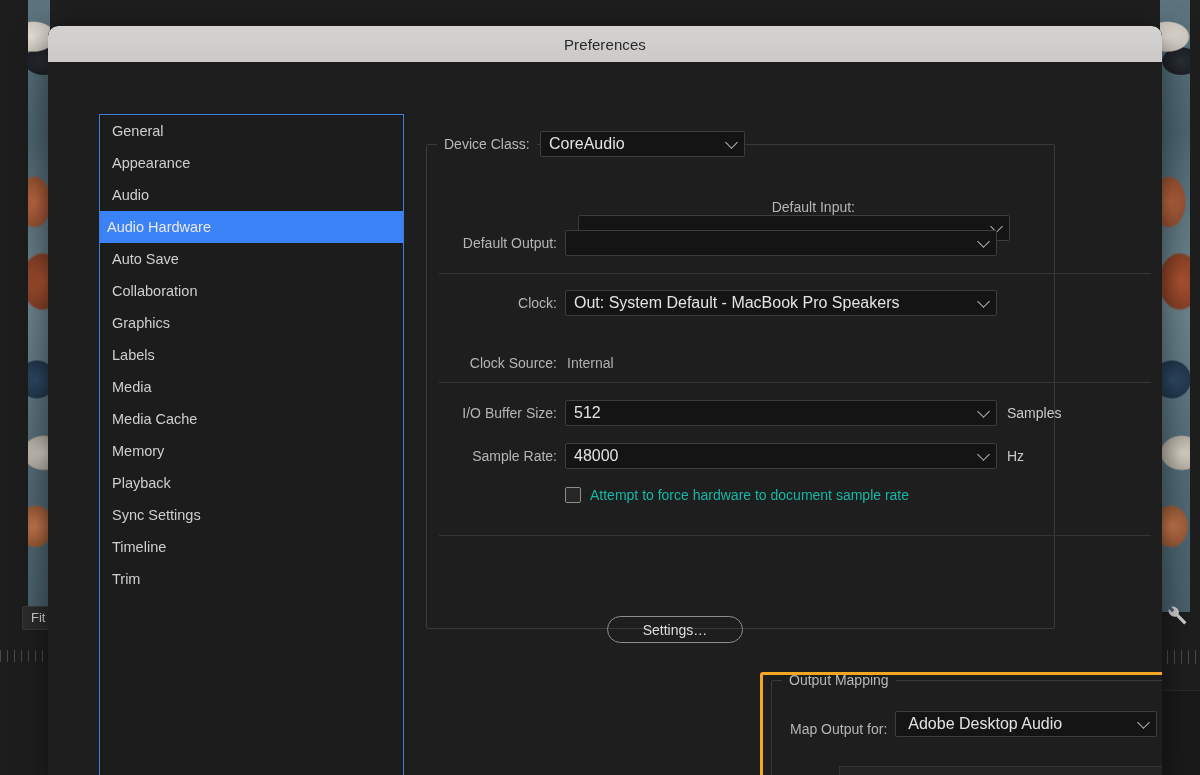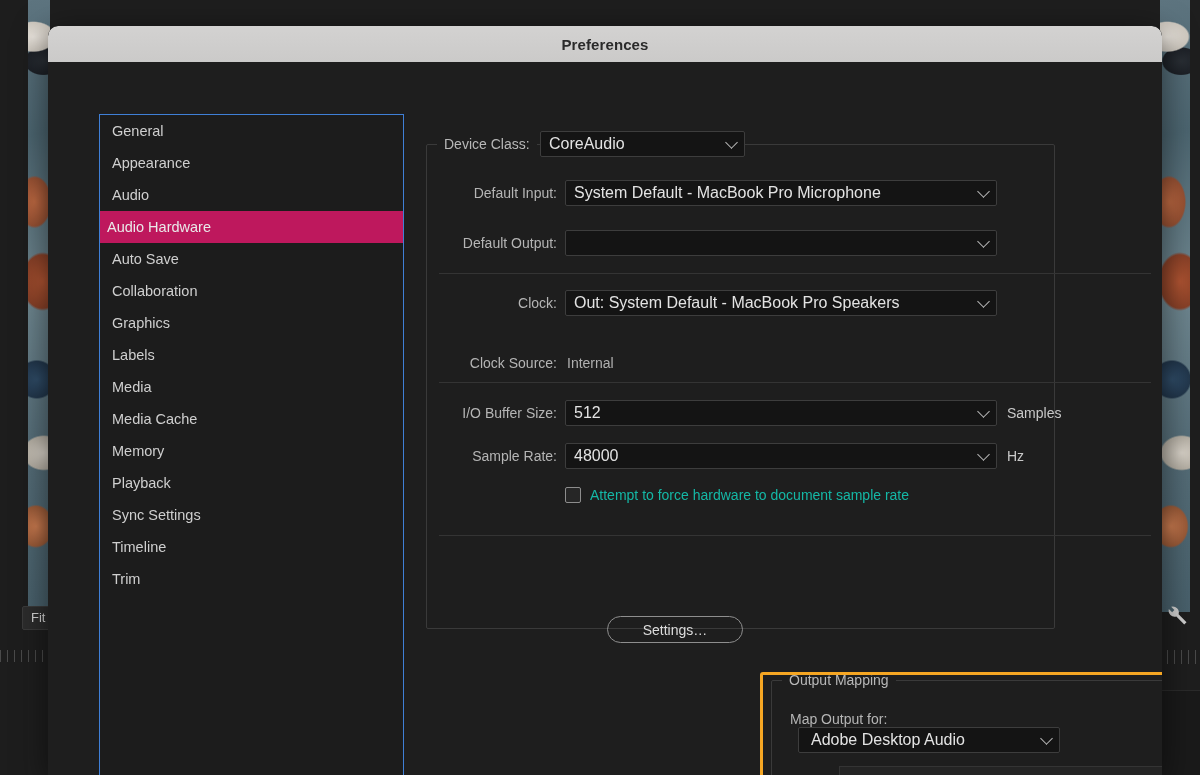--- a/index.html
+++ b/index.html
@@ -72,21 +72,21 @@
     box-shadow: 0 8px 34px rgba(0,0,0,.55);
     overflow: hidden;
   }
   #dialog-titlebar {
     height: 36px;
     background: linear-gradient(180deg, #d3d2d1, #cbcac9);
     border-radius: 10px 10px 0 0;
     display: flex; align-items: center; justify-content: center;
   }
   #dialog-title {
-    color: #2a2a2a; font-size: 15px; font-weight: bold;
+    color: #2a2a2a; font-size: 15px; font-weight: normal;
     letter-spacing: .1px;
   }
   #dialog-body {
     position: absolute; left: 0; top: 36px; right: 0; bottom: 0;
     background: #1e1e1e;
     margin-left: 30px;
   }
 
   
   #prefs-sidebar {
@@ -95,21 +95,21 @@
     background: #1c1c1c;
     border: 1px solid #3f7fd6;
     overflow: hidden;
   }
   .side-item {
     height: 32px; line-height: 32px;
     padding-left: 12px;
     color: #cfcfcf; font-size: 14.5px;
     white-space: nowrap;
   }
-  .side-item.selected { background: #be185d; color: #e9e9e9; padding-left: 7px; }
+  .side-item.selected { background: #3b82f6; color: #e9e9e9; padding-left: 7px; }
 
   
   #prefs-main {
     position: absolute; left: 345px; top: 40px;
     width: 745px; height: 709px;
   }
 
   .group-box {
     position: absolute;
     border: 1px solid #3a3a3a;
@@ -189,21 +189,21 @@
   }
   #output-group {
     position: absolute;
     left: 348px; top: 578px;
     width: 735px; height: 185px;
     border: 1px solid #3a3a3a;
     border-radius: 2px;
   }
   #outmap-legend { left: 10px; top: -9px; }
 
-  #map-row { position: absolute; left: 18px; top: 30px; display: flex; align-items: flex-start; flex-direction: column; }
+  #map-row { position: absolute; left: 18px; top: 30px; display: flex; align-items: flex-end; }
   #map-label { color: #b5b5b5; font-size: 14px; }
   #map-combo { width: 262px; margin-left: 8px; padding-left: 12px; }
 
   #mapping-list {
     position: absolute;
     left: 67px; top: 85px;
     width: 650px; height: 96px;
     background: #1a1a1a;
     border: 1px solid #343434;
     overflow: hidden;
@@ -273,24 +273,23 @@
 
       <div class="group-box" id="device-group">
 
         <span class="group-legend" id="devclass-legend">Device Class:</span>
 
         <div class="combo" style="position:absolute; left:113px; top:-14px; width:205px;">
           <span>CoreAudio</span>
           <span class="chev"></span>
         </div>
 
-        <div class="row" style="left:0; top:35px; width:726px;">
+        <div class="row" style="left:0; top:54px; width:726px;flex-direction:column;">
           <span class="fld-label" style="width:130px;">Default Input:</span>
           <div class="combo" style="width:432px; margin-left:8px;">
-            <span>System Default - MacBook Pro Microphone</span>
             <span class="chev"></span>
           </div>
         </div>
 
         <div class="row" style="left:0; top:85px; width:726px;">
           <span class="fld-label" style="width:130px;">Default Output:</span>
           <div class="combo" style="width:432px; margin-left:8px;">
             <span class="chev"></span>
           </div>
         </div>

